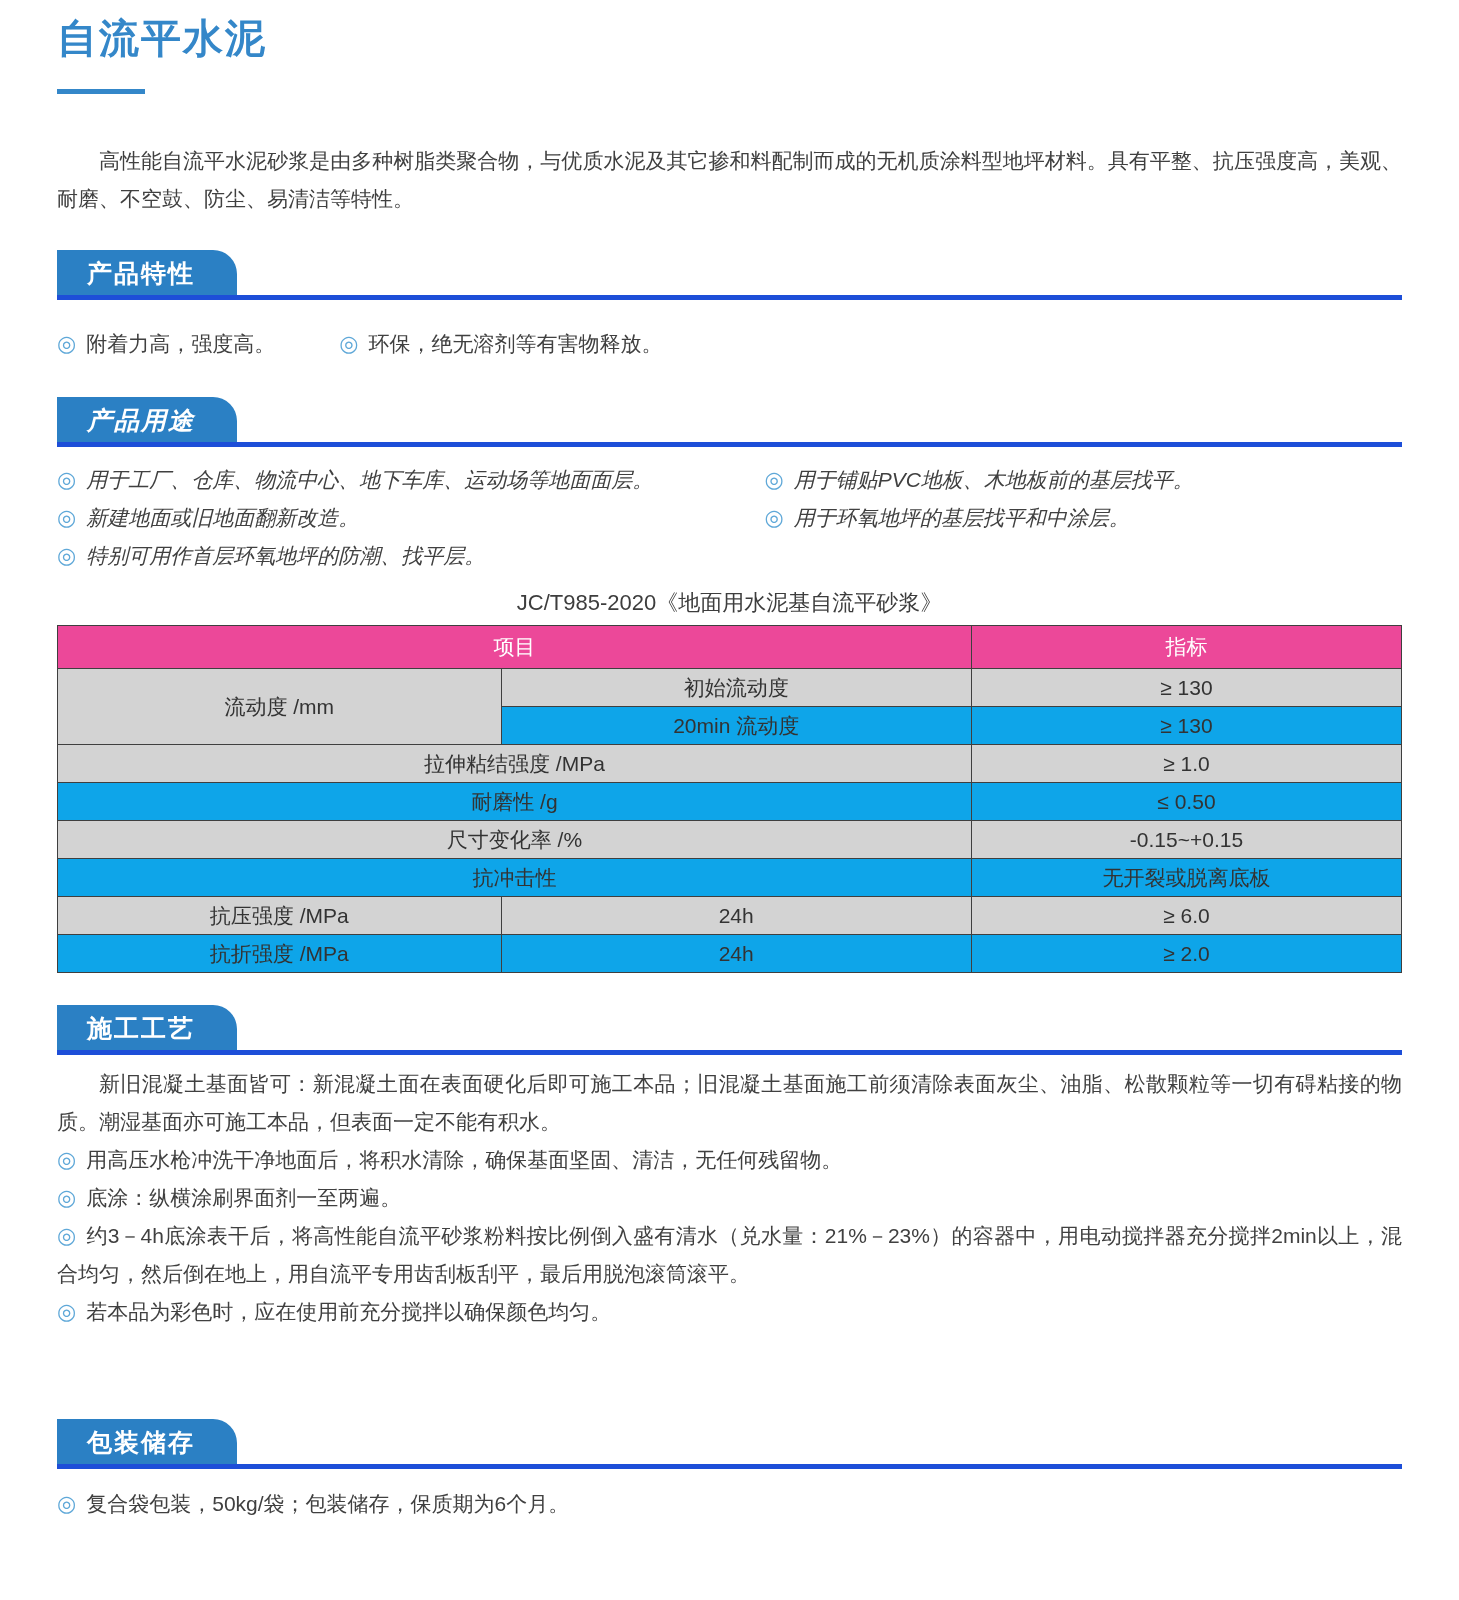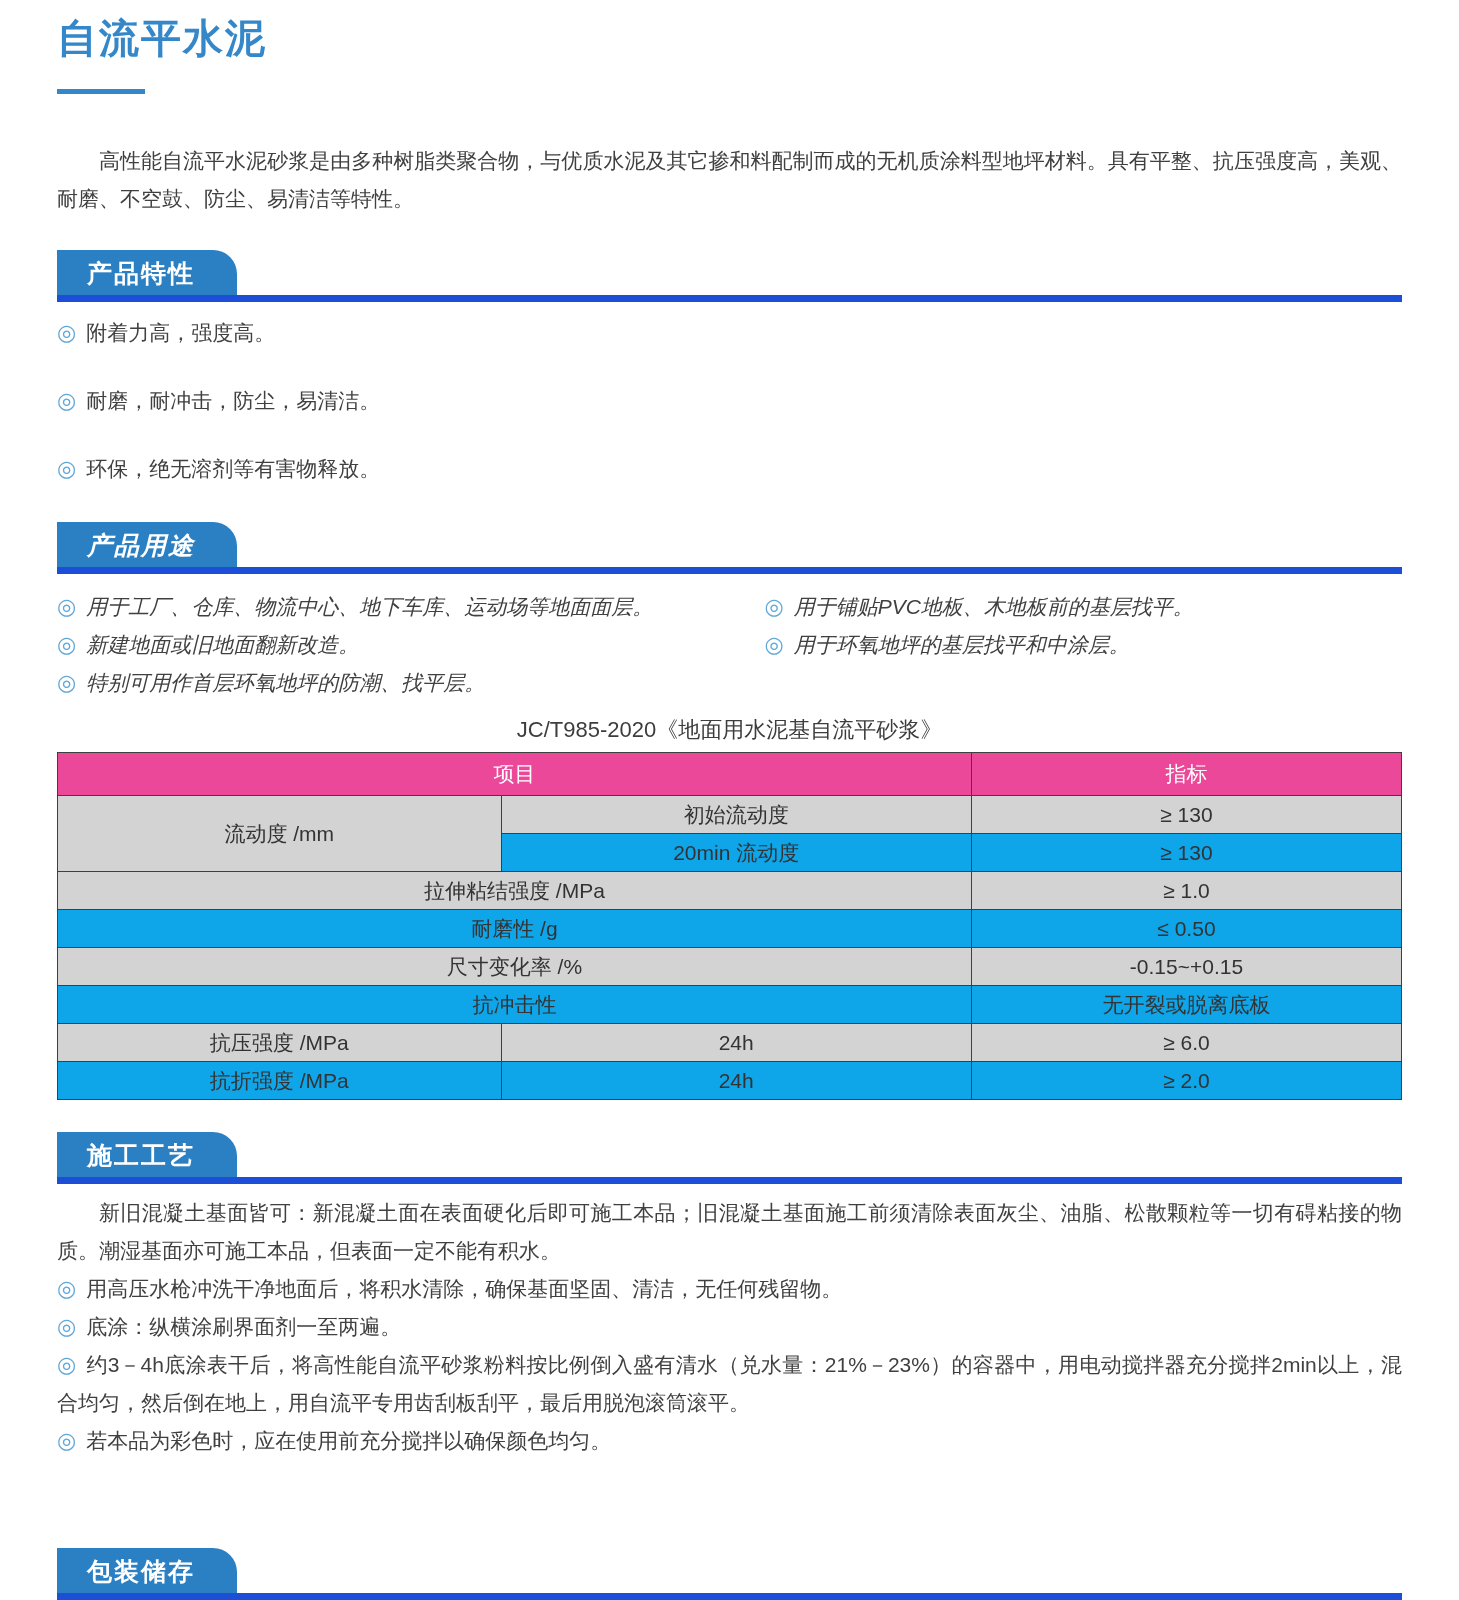--- a/index.html
+++ b/index.html
@@ -36,21 +36,21 @@
     line-height: 38px;
     color: #404040;
     text-align: justify;
   }
   .indent { text-indent: 2em; }
 
   .intro-para { margin: 48px 0 0 0; }
 
   
   .section-head {
-    border-bottom: 7px solid #1d4ed8;
+    border-bottom: 5px solid #1d4ed8;
     line-height: 0;
   }
   .section-tab {
     display: inline-block;
     background: #2b80c4;
     color: #ffffff;
     font-size: 25px;
     font-weight: bold;
     letter-spacing: 2px;
     line-height: 40px;
@@ -68,23 +68,22 @@
   .bullet-line {
     margin: 0;
     font-size: 21px;
     line-height: 38px;
     color: #404040;
     text-align: justify;
   }
 
   .features-row {
     display: flex;
-    gap: 30px;
-    margin-top: 12px;
-    flex-direction: column;
+    gap: 64px;
+    margin-top: 25px;
   }
   .features-row .bullet-line { text-align: left; }
 
   .uses-grid {
     display: grid;
     grid-template-columns: 52.6% 1fr;
     margin-top: 14px;
   }
 
   
@@ -134,21 +133,20 @@
 <div class="title-underline"></div>
 
 <p class="body-text indent intro-para">高性能自流平水泥砂浆是由多种树脂类聚合物，与优质水泥及其它掺和料配制而成的无机质涂料型地坪材料。具有平整、抗压强度高，美观、耐磨、不空鼓、防尘、易清洁等特性。</p>
 
 <section class="sec-features">
   <div class="section-head">
     <span class="section-tab">产品特性</span>
   </div>
   <div class="features-row">
     <p class="bullet-line"><span class="bullet-mark">◎</span><span>附着力高，强度高。</span></p>
-    <p class="bullet-line"><span class="bullet-mark">◎</span><span>耐磨，耐冲击，防尘，易清洁。</span></p>
     <p class="bullet-line"><span class="bullet-mark">◎</span><span>环保，绝无溶剂等有害物释放。</span></p>
   </div>
 </section>
 
 <section class="sec-uses">
   <div class="section-head">
     <span class="section-tab">产品用途</span>
   </div>
   <div class="uses-grid">
     <div>

